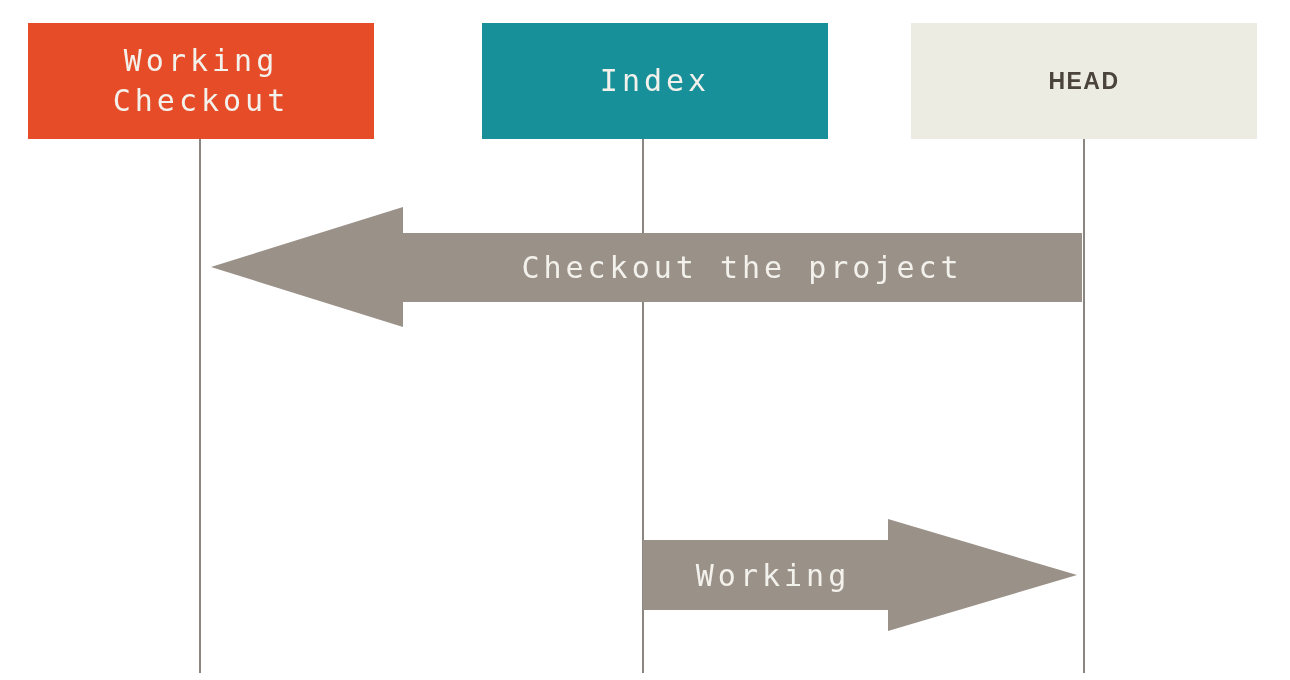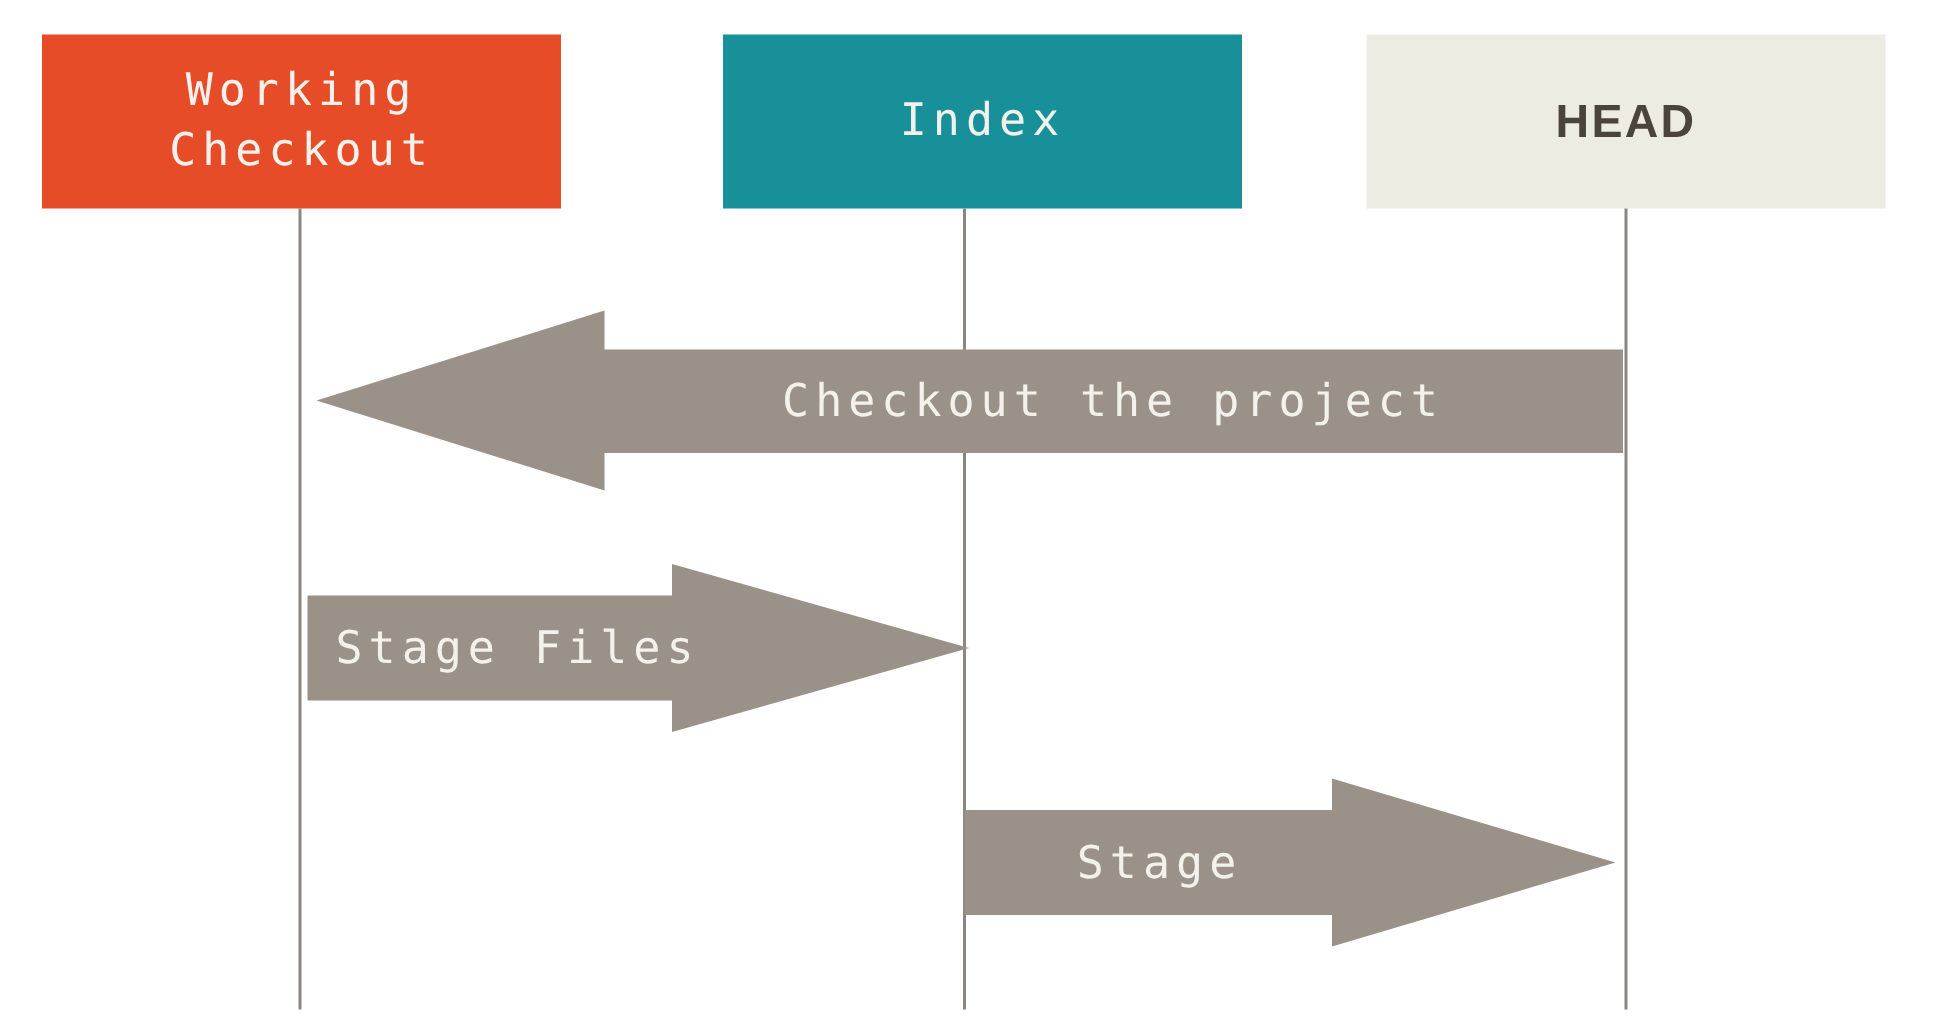--- a/index.html
+++ b/index.html
@@ -31,21 +31,21 @@
     letter-spacing: 4px;
     color: var(--boxText, #f3f1ec);
     white-space: pre-line;
   }
   .box-wd    { left: 28px;  background: var(--wd, #e74c28); }
   .box-index { left: 470px; background: var(--index, #17909a); margin-left: 12px; }
   .box-head  { left: 911px; background: var(--head, #edece3); }
   .box-head .label {
     font-family: "Liberation Sans", sans-serif;
     font-weight: 700;
-    font-size: 31px;
+    font-size: 23px;
     letter-spacing: 1.5px;
     color: var(--headText, #4a443c);
   }
 
   
   .lifeline {
     position: absolute;
     top: 139px;
     width: 2px;
     height: 534px;
@@ -127,25 +127,20 @@
   <div class="lifeline line-wd"></div>
   <div class="lifeline line-index"></div>
   <div class="lifeline line-head"></div>
 
   <div class="arrow arrow-checkout">
     <div class="tri"></div>
     <div class="shaft"></div>
     <div class="arrow-label">Checkout the project</div>
   </div>
 
-  <div class="arrow arrow-stage">
-    <div class="shaft"></div>
-    <div class="tri"></div>
-    <div class="arrow-label">Stage Files</div>
-  </div>
 
   <div class="arrow arrow-commit">
     <div class="shaft"></div>
     <div class="tri"></div>
-    <div class="arrow-label">Stage</div>
+    <div class="arrow-label">Working</div>
   </div>
 
 </div>
 
 </body></html>

